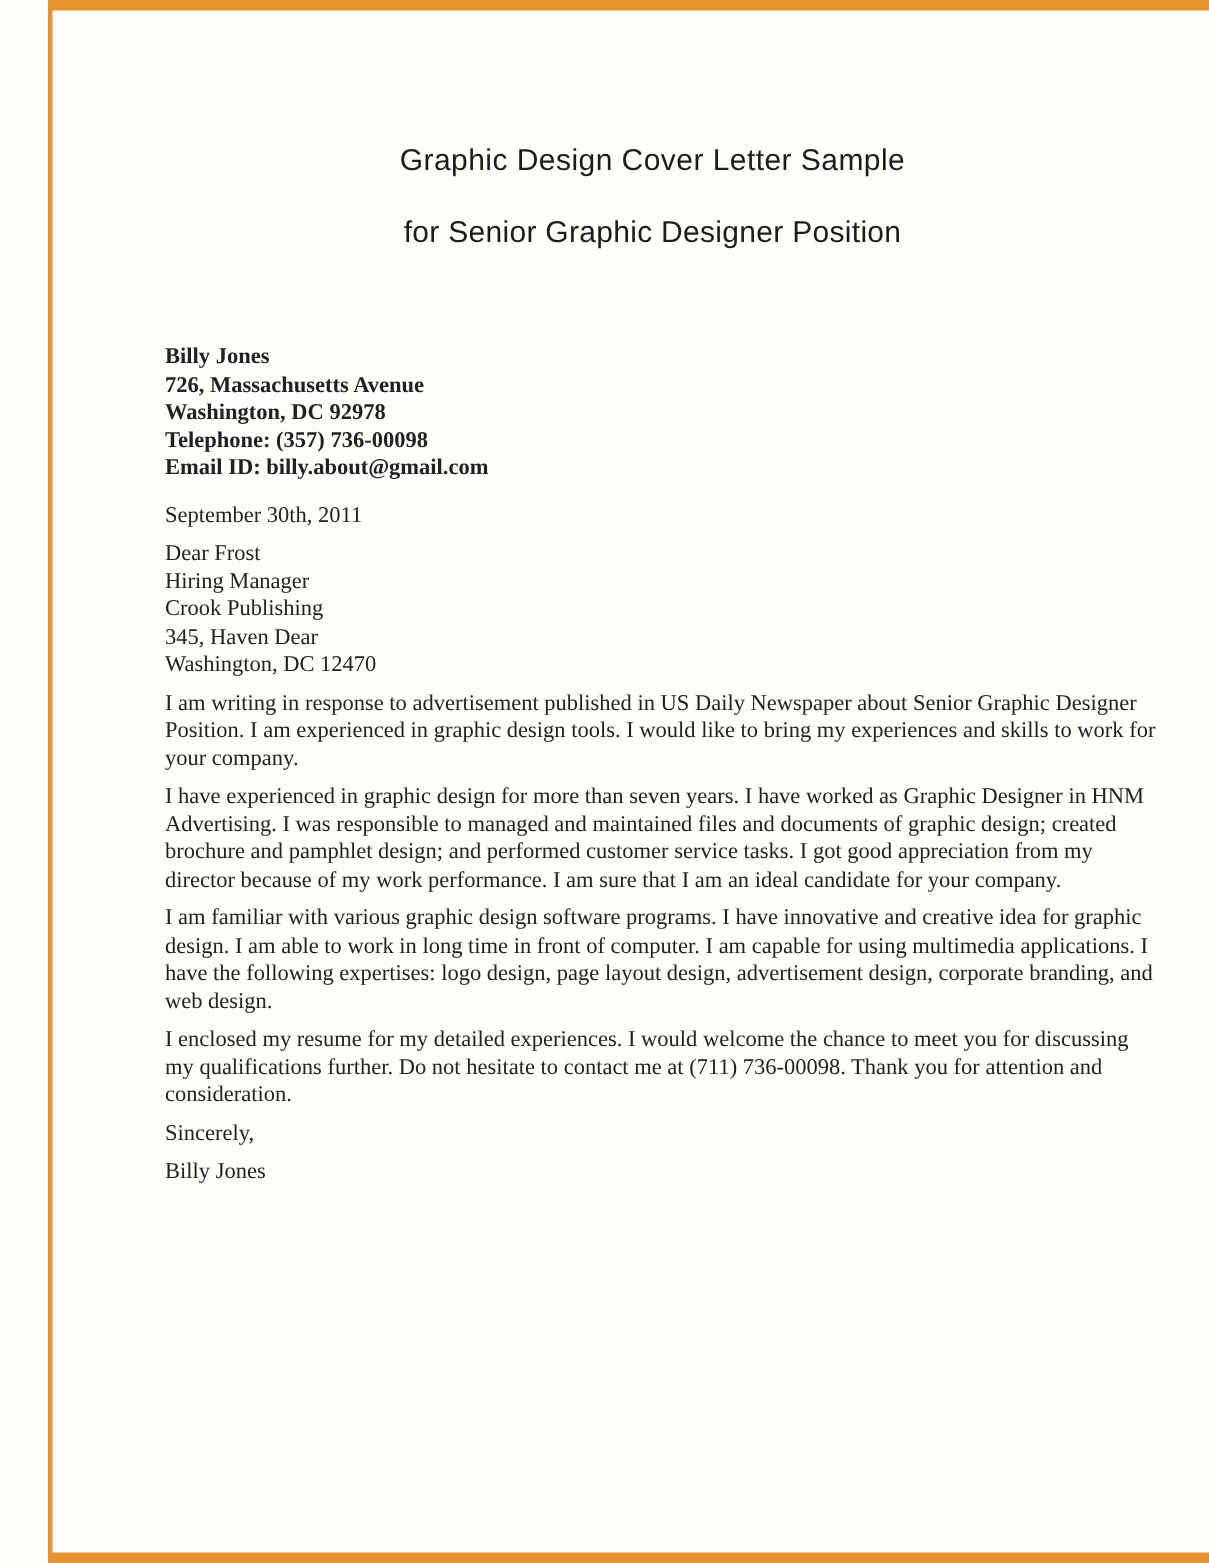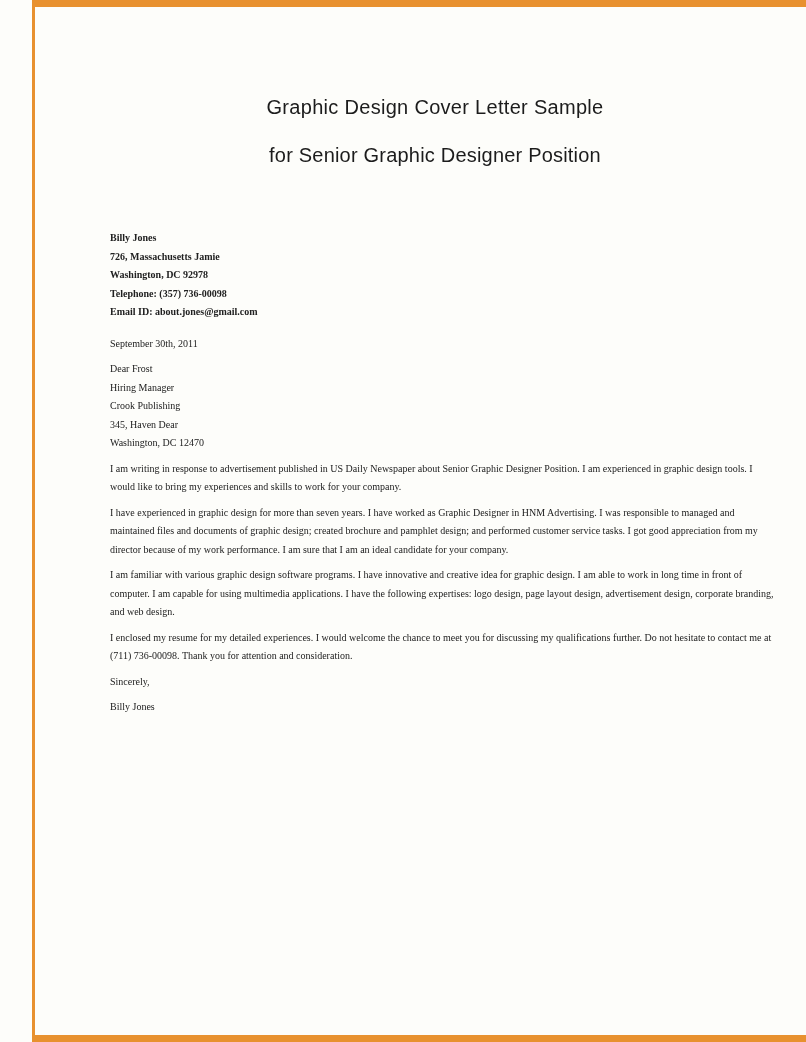--- a/index.html
+++ b/index.html
@@ -28,21 +28,21 @@
   .doc-subtitle {
     margin-top: 25px;
     font-family: "Liberation Sans", sans-serif;
     font-size: 20px;
     font-weight: 400;
     color: #1c1c1c;
     letter-spacing: 0.2px;
   }
   .letter-body {
     font-family: "Liberation Serif", serif;
-    font-size: 10px;
+    font-size: 15px;
     line-height: 18.5px;
     color: #212121;
     margin-left: 75px;
     margin-right: 61px;
   }
   .sender-block {
     margin-top: 62px;
     font-weight: 700;
   }
   .date-line   { margin-top: 13px; }
@@ -59,24 +59,24 @@
 
   <div class="heading-block">
     <div class="doc-title">Graphic Design Cover Letter Sample</div>
     <div class="doc-subtitle">for Senior Graphic Designer Position</div>
   </div>
 
   <div class="letter-body">
 
     <div class="sender-block">
       <div>Billy Jones</div>
-      <div>726, Massachusetts Jamie</div>
+      <div>726, Massachusetts Avenue</div>
       <div>Washington, DC 92978</div>
       <div>Telephone: (357) 736-00098</div>
-      <div>Email ID: about.jones@gmail.com</div>
+      <div>Email ID: billy.about@gmail.com</div>
     </div>
 
     <div class="date-line">September 30th, 2011</div>
 
     <div class="recipient-block">
       <div>Dear Frost</div>
       <div>Hiring Manager</div>
       <div>Crook Publishing</div>
       <div>345, Haven Dear</div>
       <div>Washington, DC 12470</div>

